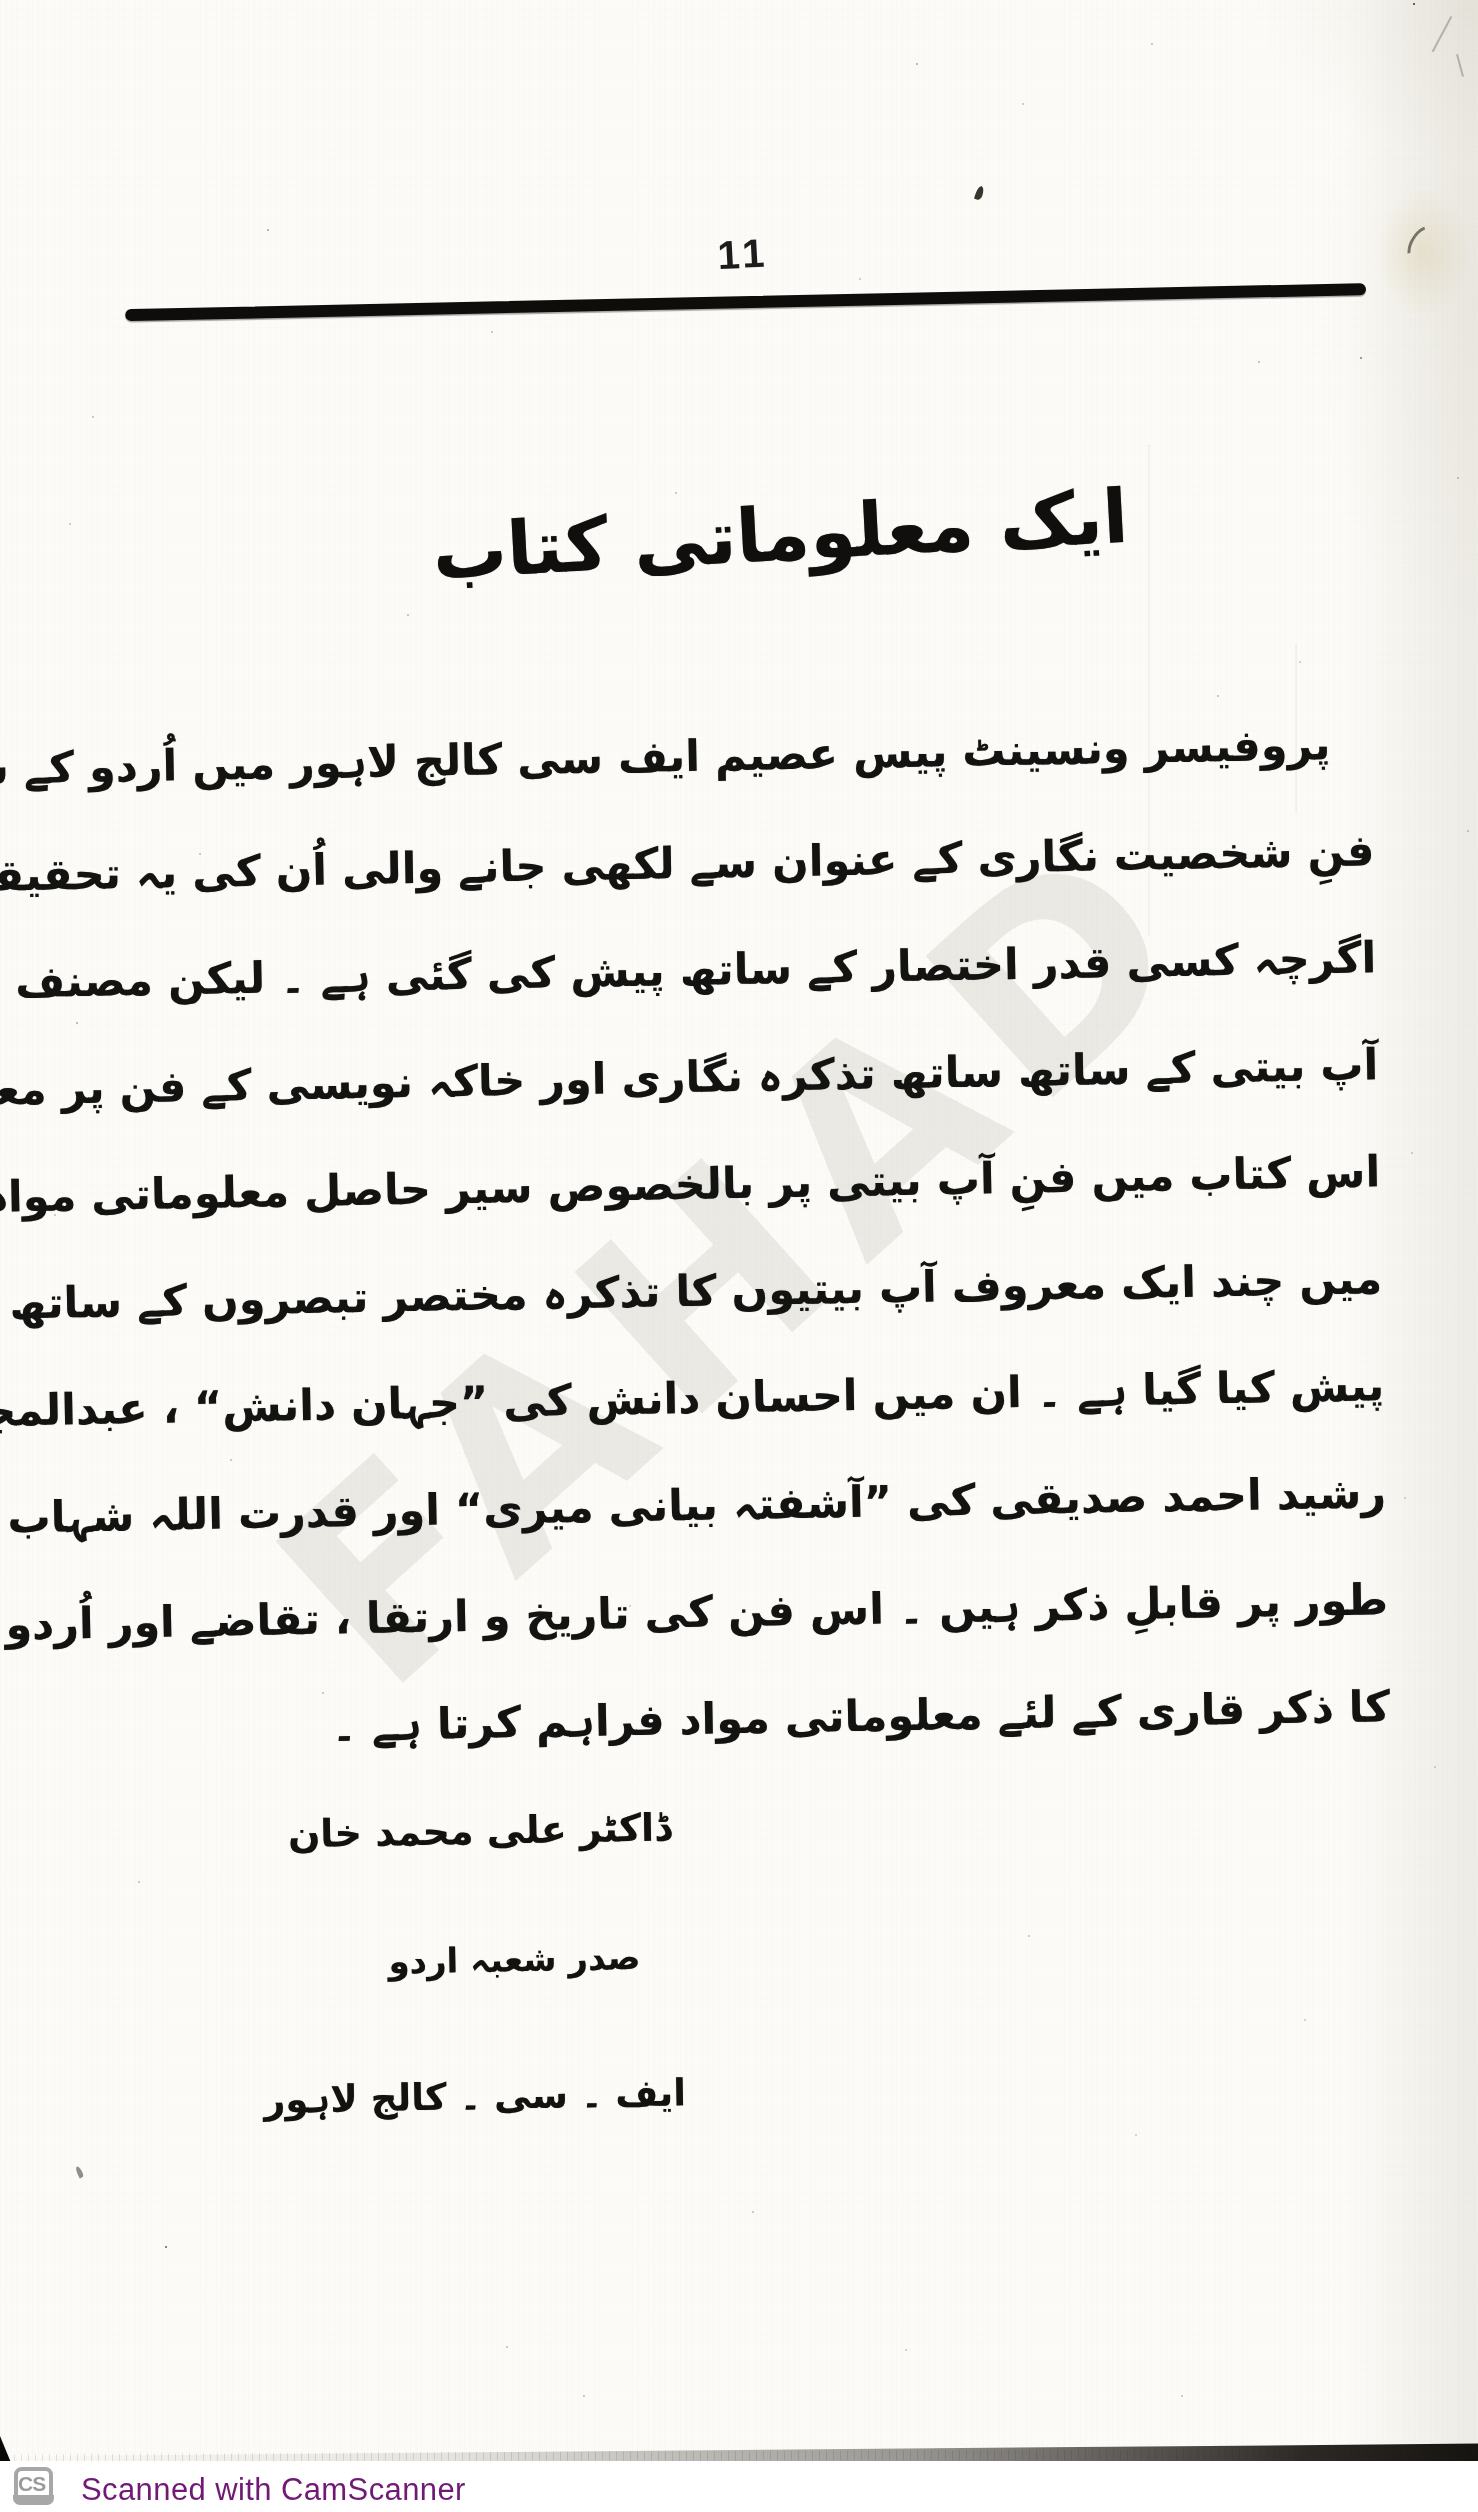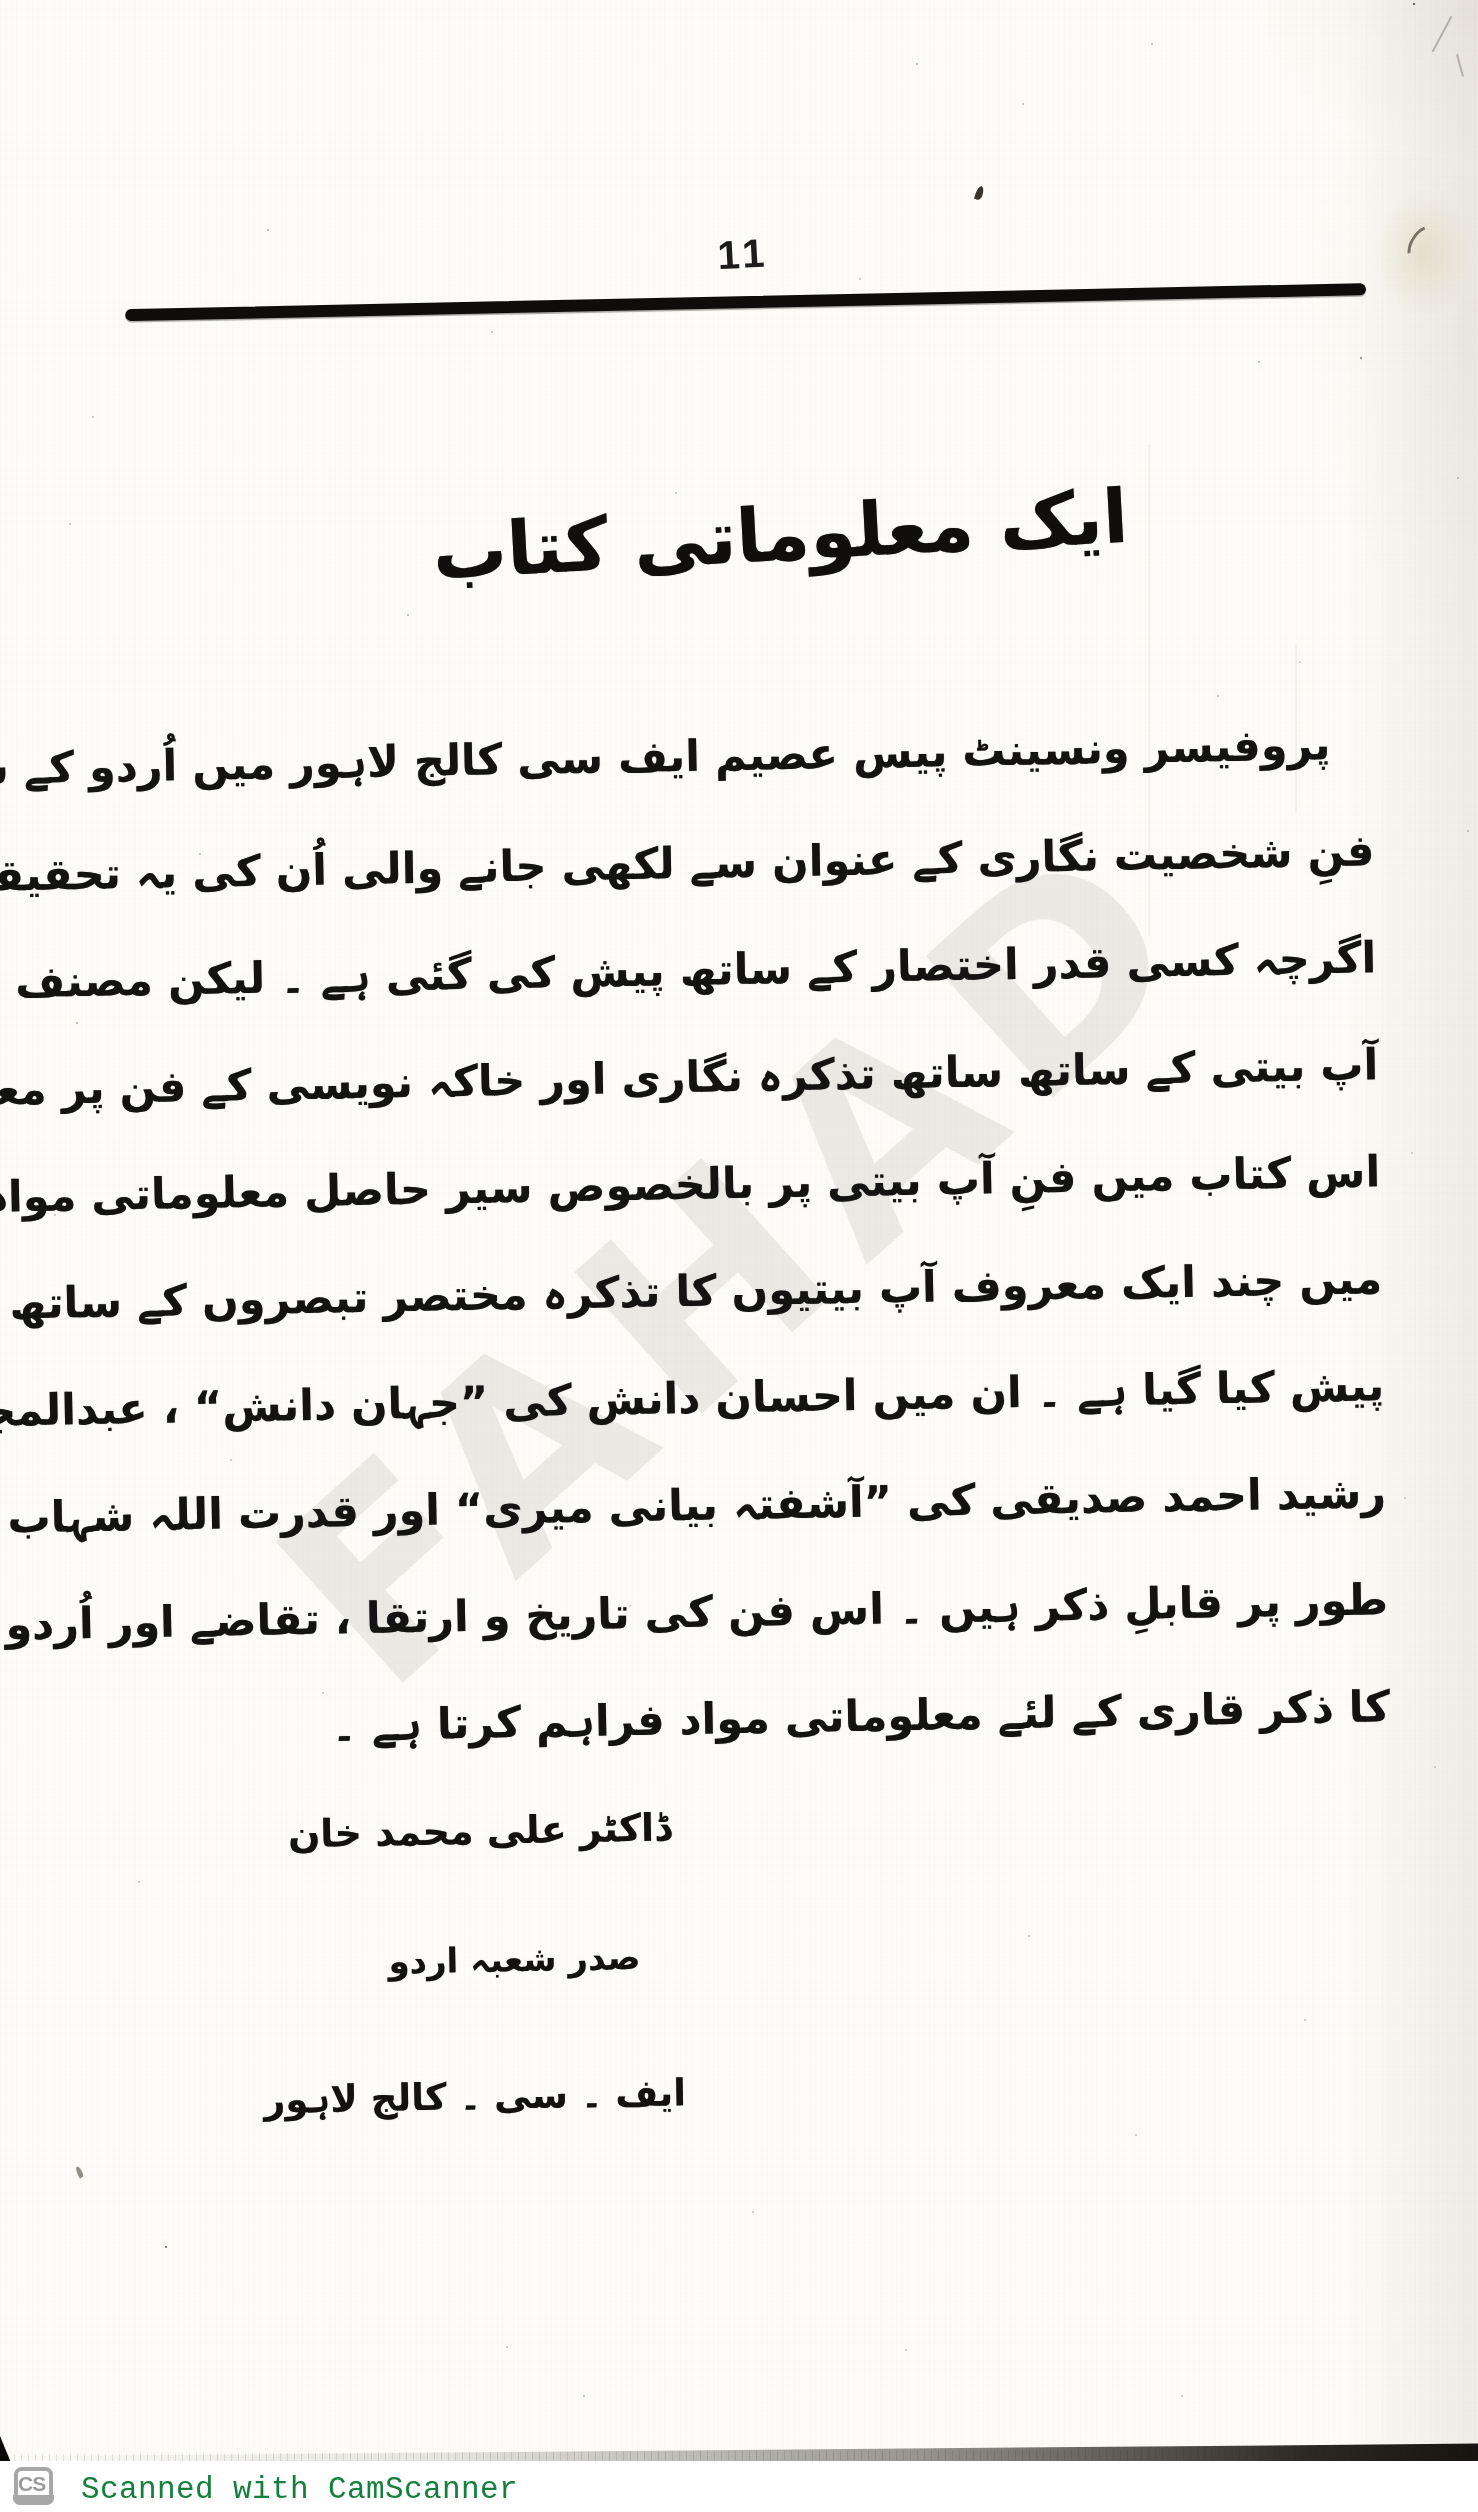--- a/index.html
+++ b/index.html
@@ -135,21 +135,21 @@
     position:absolute;left:0;right:4px;top:0.8px;text-align:left;
     font-family:"Liberation Sans",sans-serif;font-size:21px;font-weight:700;color:#9a9a9a;
     letter-spacing:-0.8px;
   }
   .cs-logo::after{
     content:"";position:absolute;left:-4.6px;right:-4.6px;bottom:-4.6px;height:10px;
     background:#a7a7a7;border-radius:0 0 7px 7px;
   }
   .footer-caption{
     position:absolute;left:81px;top:10.7px;
-    font-family:Liberation Mono, monospace;font-size:31px;color:#15803d;
+    font-family:Liberation Sans, sans-serif;font-size:31px;color:#701a75;
     letter-spacing:0.4px;
   }
 </style>
 </head>
 <body>
 
 <div class="paper"></div>
 <div class="streak s1"></div>
 <div class="streak s2"></div>
 

